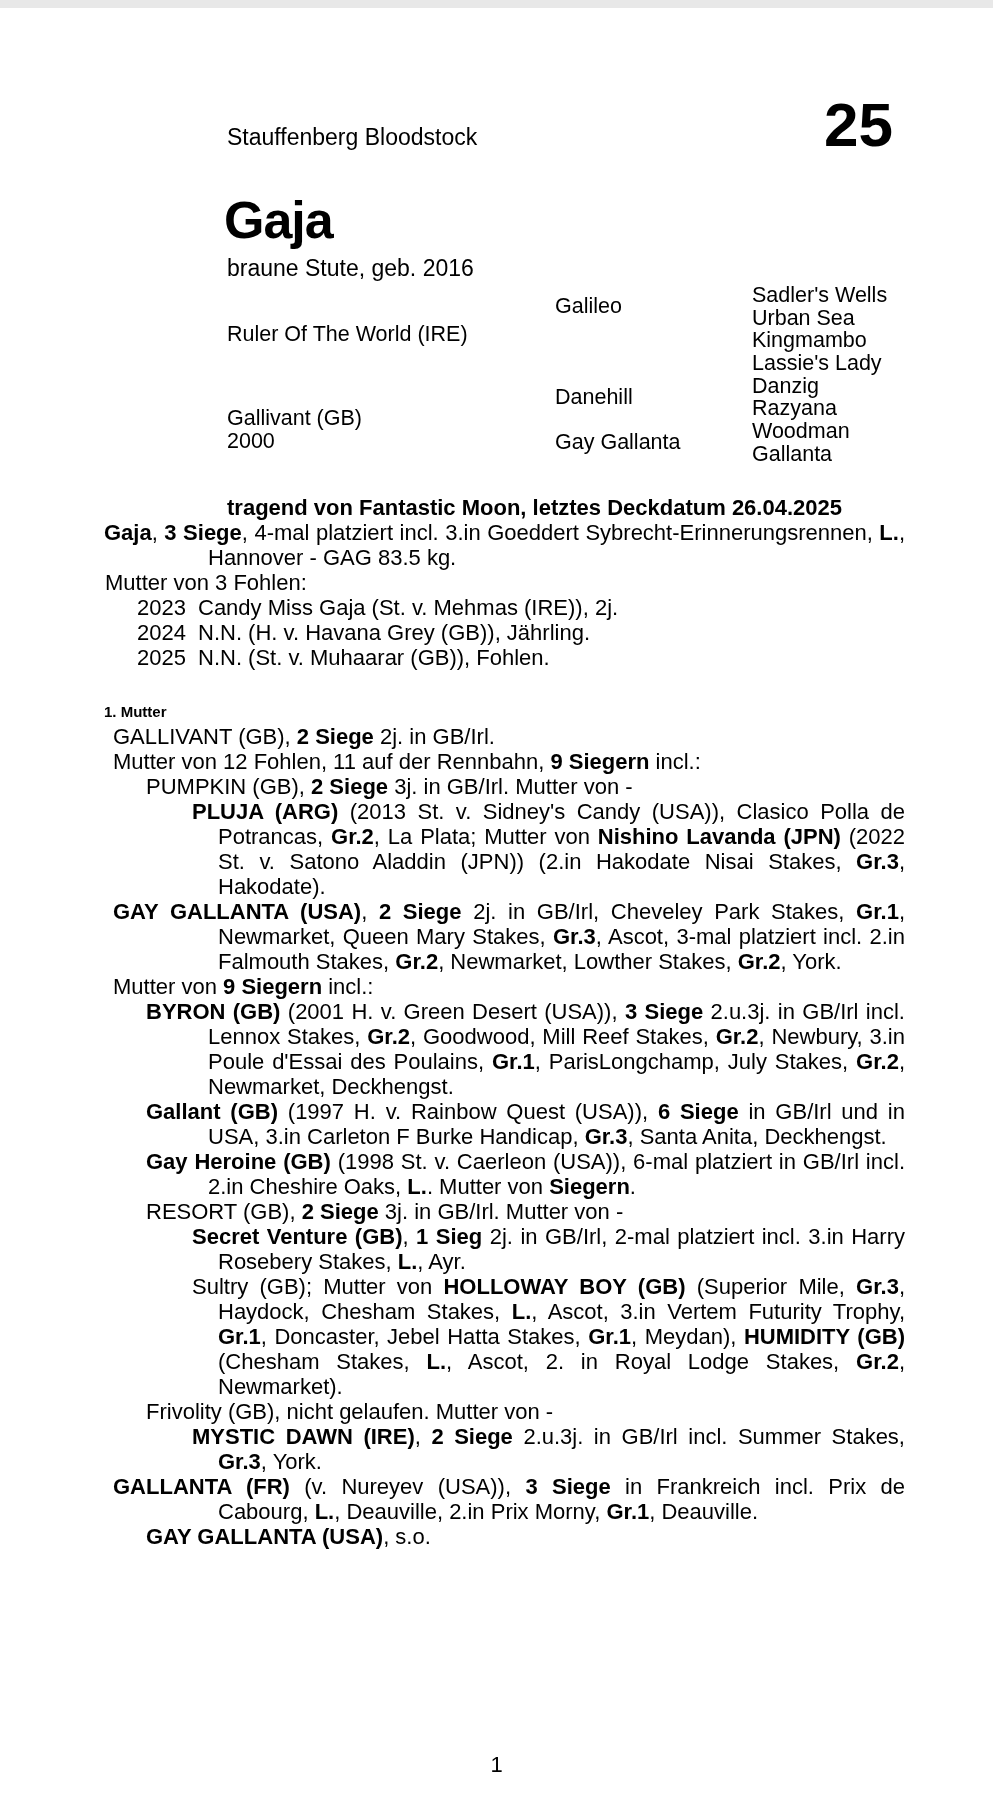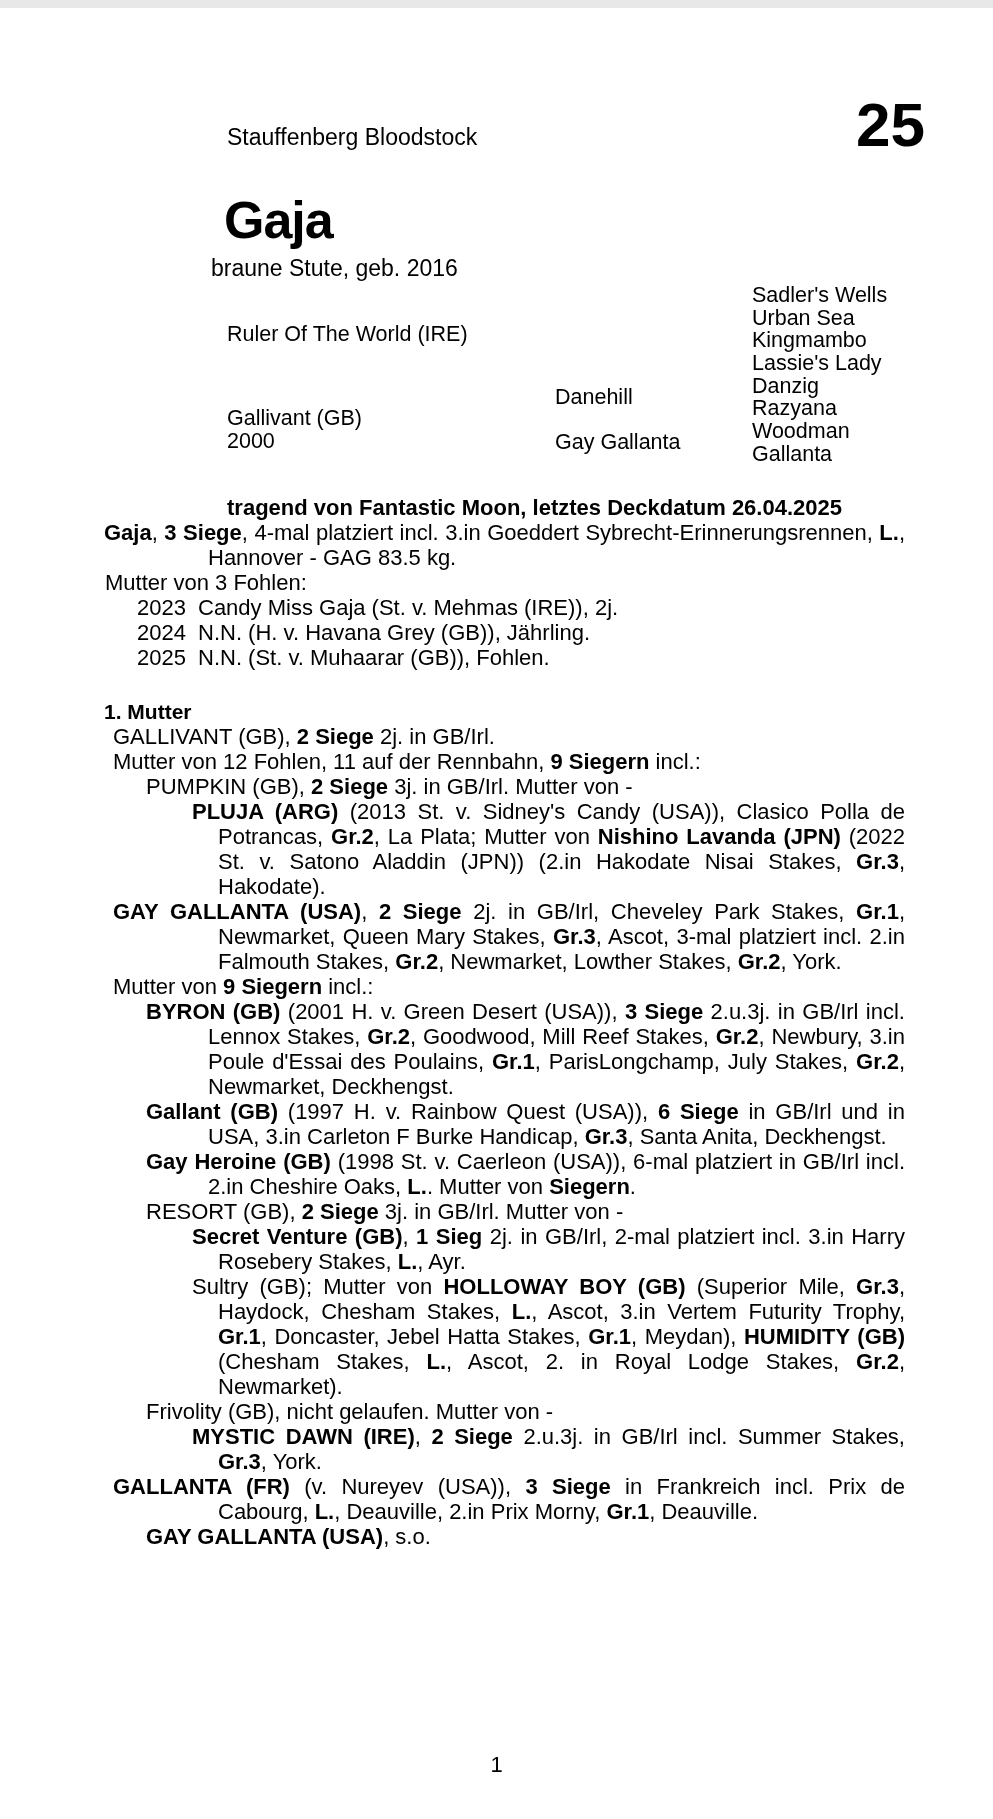--- a/index.html
+++ b/index.html
@@ -11,25 +11,25 @@
     color:#000000;
     font-family:"Liberation Sans", sans-serif;
     font-size:22px;
     line-height:25px;
     overflow:hidden;
   }
   .b { font-weight:bold; }
 
   
   .publisher { position:absolute; left:227px; top:116px; font-size:23px; line-height:26px; }
-  .lot-number { position:absolute; left:856px; top:88px; font-size:62px; line-height:58px; font-weight:bold; }
+  .lot-number { position:absolute; left:824px; top:88px; font-size:62px; line-height:58px; font-weight:bold; }
 
   
   .horse-title { position:absolute; left:224px; top:184px; font-size:52px; line-height:56px; font-weight:bold; letter-spacing:-1px; }
-  .horse-sub   { position:absolute; left:211px; top:247px; font-size:23px; line-height:26px; }
+  .horse-sub   { position:absolute; left:227px; top:247px; font-size:23px; line-height:26px; }
 
   
   .pedigree {
     position:absolute; left:227px; top:276px; width:680px;
     display:grid;
     grid-template-columns:328px 197px 1fr;
     grid-auto-rows:22.7px;
     font-size:21.5px; line-height:22.7px;
   }
   .ped-cell { display:flex; flex-direction:column; justify-content:center; }
@@ -40,21 +40,21 @@
   .main { position:absolute; left:104px; top:487px; width:801px; }
   .covering-line { text-align:center; font-weight:bold; padding-left:60px; }
   .p { text-align:justify; }
   .p-intro { padding-left:104px; text-indent:-104px; }
   .p-mare  { padding-left:114px; text-indent:-105px; }
   .p-l1    { padding-left:104px; text-indent:-62px; }
   .p-l2    { padding-left:114px; text-indent:-26px; }
   .mutter-line { padding-left:1px; }
   .foal { padding-left:33px; }
   .foal .year { display:inline-block; width:61px; }
-  .heading { font-weight:bold; font-size:21px; margin-top:29px; }
+  .heading { font-weight:bold; font-size:15px; margin-top:29px; }
 
   .page-number { position:absolute; left:0; right:0; top:1744px; text-align:center; font-size:22px; }
 </style>
 </head>
 <body>
 
 <div class="page">
 
   <div class="publisher">Stauffenberg Bloodstock</div>
   <div class="lot-number">25</div>
@@ -63,20 +63,21 @@
   <div class="horse-sub">braune Stute, geb. 2016</div>
 
   <div class="pedigree" id="pedigree">
     <div class="ped-cell ped-sire">
       <div>Ruler Of The World (IRE)</div>
     </div>
     <div class="ped-cell ped-dam">
       <div>Gallivant (GB)</div>
       <div>2000</div>
     </div>
+  <div class="ped-cell" style="grid-area: 1 / 2 / span 2;">Galileo</div>
       <div class="ped-cell" style="grid-area: 5 / 2 / span 2;">Danehill</div>
       <div class="ped-cell" style="grid-area: 7 / 2 / span 2;">Gay Gallanta</div>
       <div class="ped-cell" style="grid-area: 1 / 3;">Sadler's Wells</div>
       <div class="ped-cell" style="grid-area: 2 / 3;">Urban Sea</div>
       <div class="ped-cell" style="grid-area: 3 / 3;">Kingmambo</div>
       <div class="ped-cell" style="grid-area: 4 / 3;">Lassie's Lady</div>
       <div class="ped-cell" style="grid-area: 5 / 3;">Danzig</div>
       <div class="ped-cell" style="grid-area: 6 / 3;">Razyana</div>
       <div class="ped-cell" style="grid-area: 7 / 3;">Woodman</div>
       <div class="ped-cell" style="grid-area: 8 / 3;">Gallanta</div>

